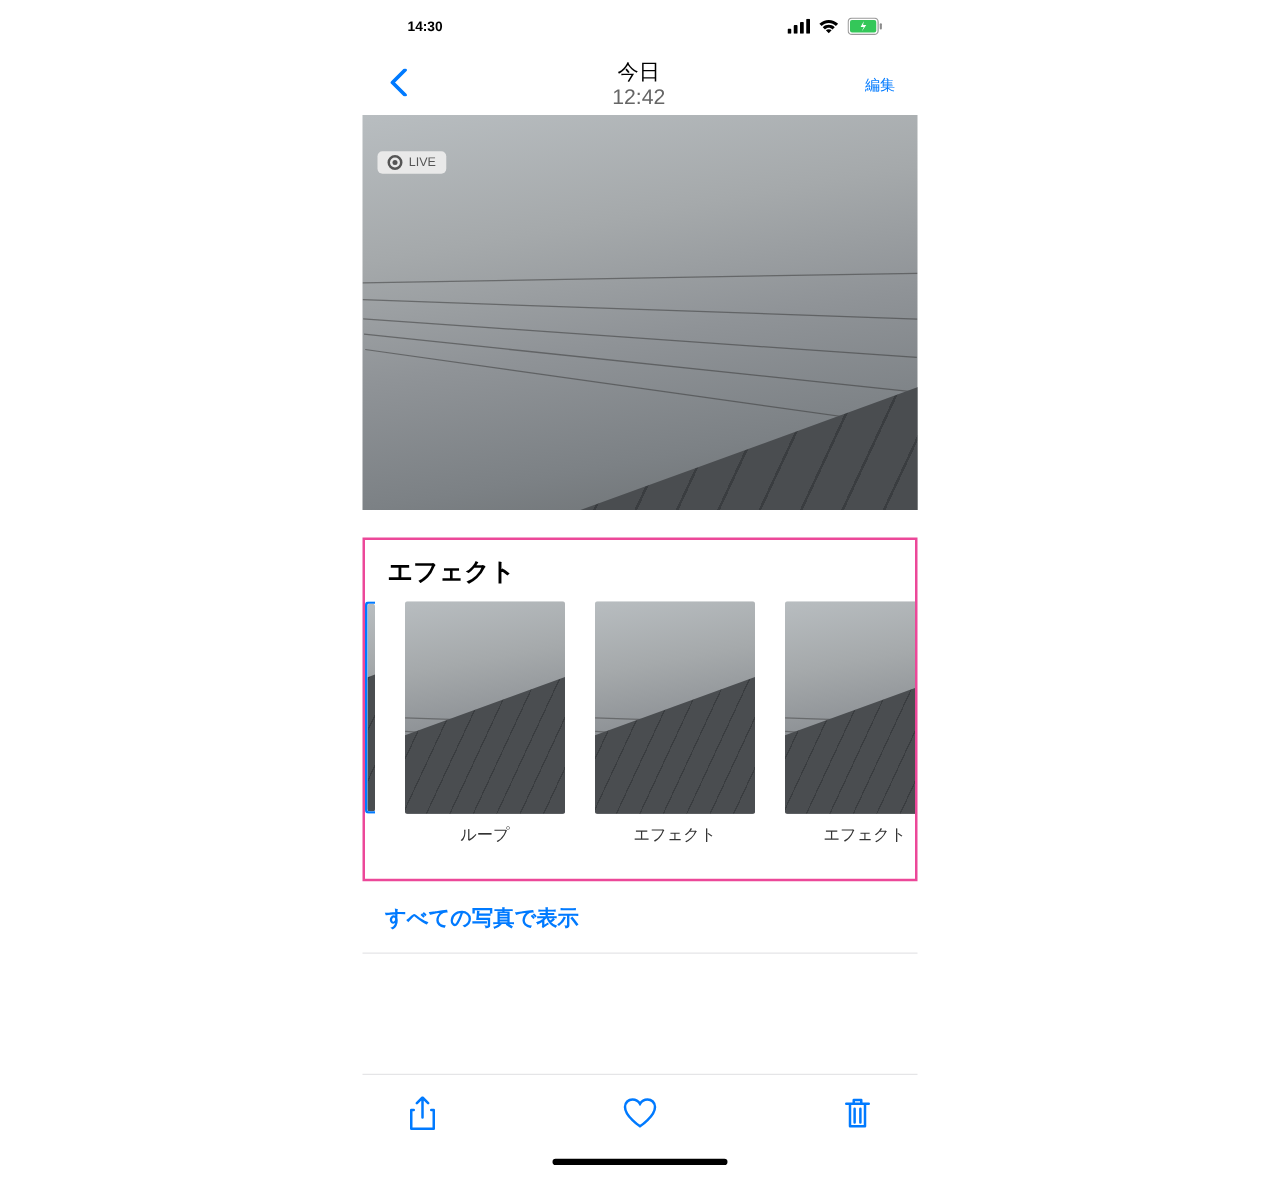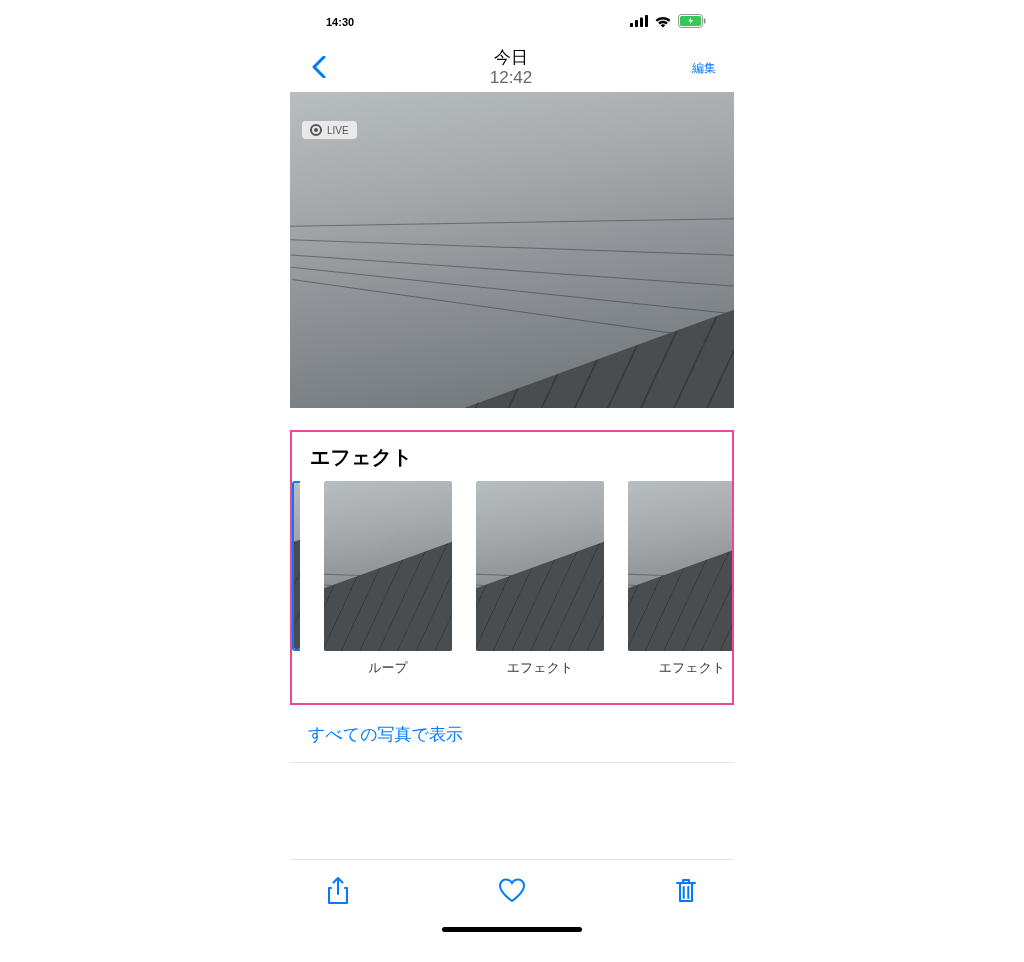--- a/index.html
+++ b/index.html
@@ -140,20 +140,21 @@
     transform: rotate(-20deg);
   }
   .thumb .w { position: absolute; left: 0; width: 100%; height: 1px; background: #333; opacity: 0.45; }
   .effect-label { font-size: 13px; color: #333; margin-top: 8px; }
 
   .show-all {
     color: #007aff;
     font-size: 17px;
     padding: 18px 18px 16px;
     border-bottom: 1px solid #e5e5e7;
+    font-weight: bold;
   }
 
   .spacer { flex: 1; }
 
   .toolbar {
     height: 62px;
     border-top: 1px solid #e5e5e7;
     display: flex;
     align-items: center;
     justify-content: space-between;

